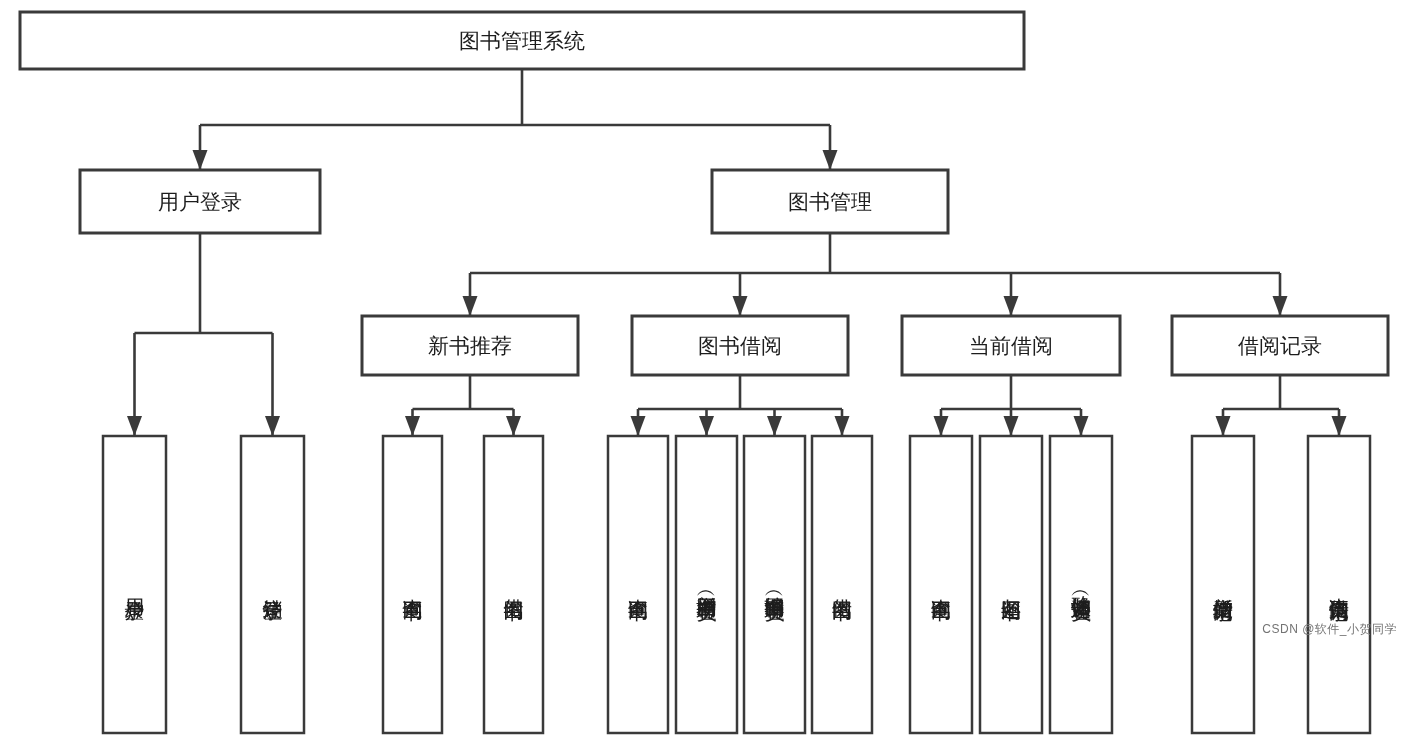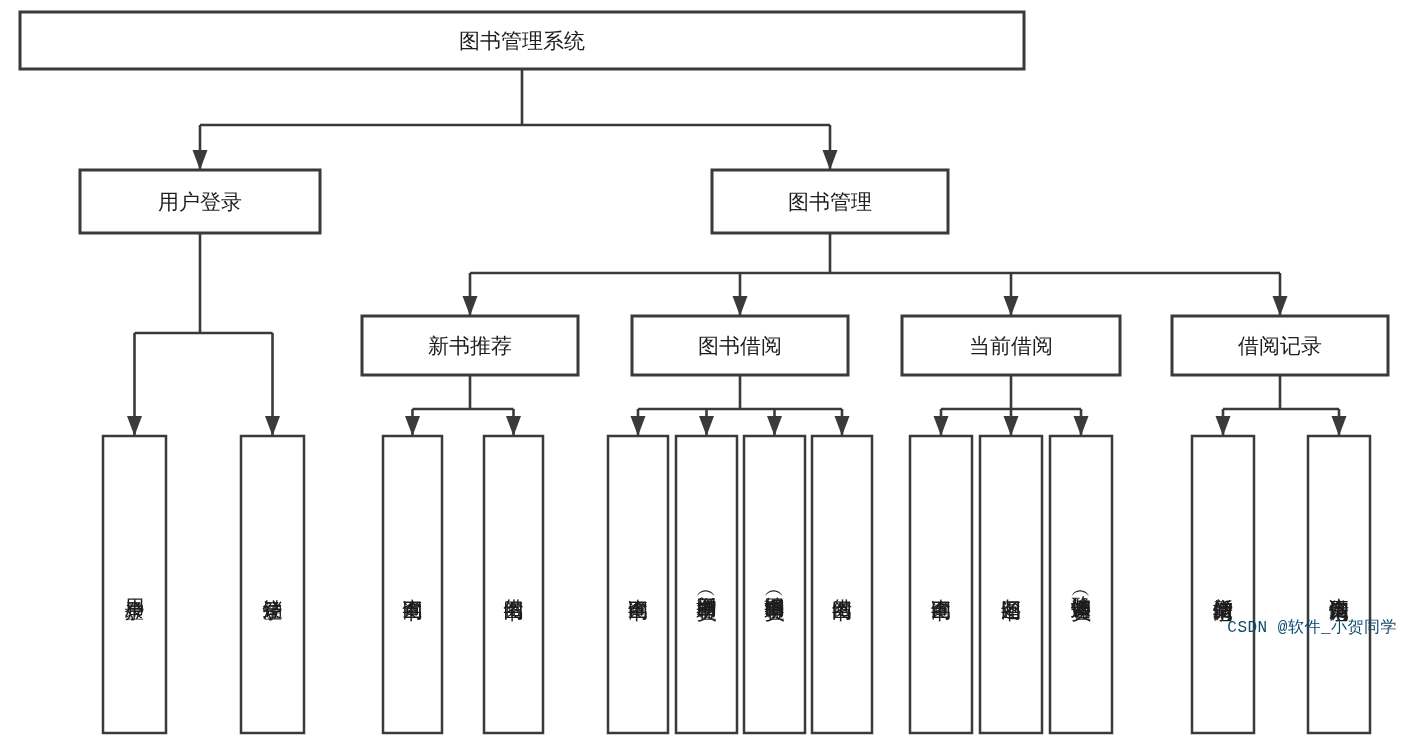--- a/index.html
+++ b/index.html
@@ -72,23 +72,23 @@
     position: absolute;
     display: flex;
     align-items: center;
     justify-content: center;
     overflow: hidden;
   }
   .watermark {
     position: absolute;
     right: 8px;
     bottom: 5px;
-    font-family: Liberation Mono, monospace;
-    font-size: 16px;
-    color: #0c4a6e;
+    font-family: Liberation Sans, sans-serif;
+    font-size: 12px;
+    color: #737373;
     letter-spacing: 0.5px;
     white-space: nowrap;
     user-select: none;
   }
 </style>
 </head>
 <body>
 
 <div id="diagram-root">
   <svg class="diagram-canvas" id="svg-layer" viewBox="0 0 1405 747">

